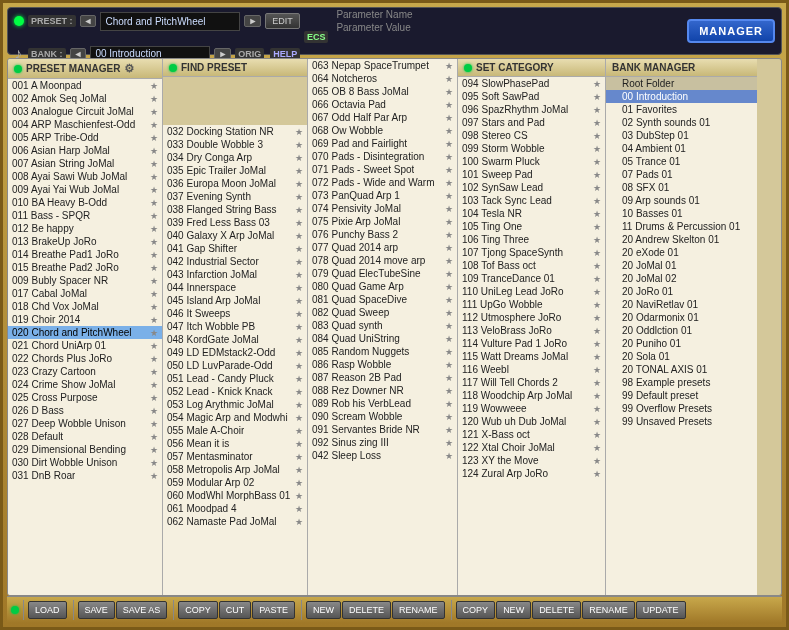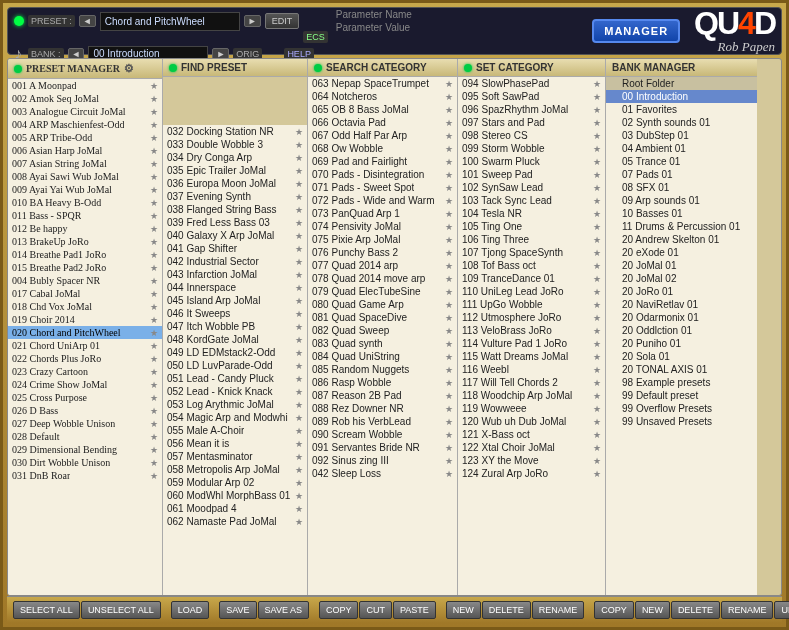--- a/index.html
+++ b/index.html
@@ -52,21 +52,21 @@
       width: 10px; height: 10px;
       border-radius: 50%;
       background: #00ff44;
       box-shadow: 0 0 4px #00ff44;
       flex-shrink: 0;
     }
 
     .label-tag {
       color: #aaa;
       font-size: 9px;
-      font-weight: normal;
+      font-weight: bold;
       background: #333;
       padding: 1px 3px;
       border-radius: 2px;
     }
 
     .nav-btn {
       background: #444;
       border: 1px solid #666;
       color: #ccc;
       font-size: 9px;
@@ -273,21 +273,21 @@
       box-shadow: 0 0 3px #00cc44;
     }
 
     .sep {
       width: 1px;
       height: 20px;
       background: #888;
       margin: 0 2px;
     }
 
-    .col-preset { width: 155px; font-family: Liberation Serif, serif; }
+    .col-preset { width: 155px; }
     .col-find { width: 145px; gap: 48px; }
     .col-search { width: 150px; }
     .col-set { width: 148px; }
     .col-bank { width: 151px; }
 
     .list-item-text {
       overflow: hidden;
       text-overflow: ellipsis;
     }
   </style>
@@ -315,30 +315,24 @@
           </div>
         </div>
       </div>
       <div class="top-row">
         <span style="font-size:16px;color:#aaa;margin-right:2px;">♪</span>
         <span class="label-tag">BANK :</span>
         <button class="nav-btn">◄</button>
         <div class="value-field" style="color:#ccddff;font-size:10px;padding:1px 4px;background:#111;border:1px solid #444;max-width:120px;">00 Introduction</div>
         <button class="nav-btn">►</button>
         <span class="label-tag" style="color:#aaa;">ORIG</span>
-        <span class="label-tag" style="color:#aaaaff;margin-left:18px;">HELP</span>
+        <span class="label-tag" style="color:#aaaaff;margin-left:2px;">HELP</span>
       </div>
     </div>
     <button class="manager-btn">MANAGER</button>
-    <div class="logo-area">
-      <div class="logo-quad">
-        <span>QU</span><span class="four">4</span><span>D</span>
-      </div>
-      <div class="logo-robpapen" style="font-family:cursive;font-size:13px;color:#ccc;">Rob Papen</div>
-    </div>
   </div>
 
   <div class="main-content">
     <div class="sections-row">
 
       <div class="section col-preset">
         <div class="section-header">
           <div class="section-led"></div>
           <span>PRESET MANAGER</span>
           <span class="gear-icon">⚙</span>
@@ -398,21 +392,21 @@
             </div>
             <div class="list-item">
               <span class="list-item-text">014 Breathe Pad1 JoRo</span>
               <span class="star-icon">★</span>
             </div>
             <div class="list-item">
               <span class="list-item-text">015 Breathe Pad2 JoRo</span>
               <span class="star-icon">★</span>
             </div>
             <div class="list-item">
-              <span class="list-item-text">004 Bubly Spacer NR</span>
+              <span class="list-item-text">009 Bubly Spacer NR</span>
               <span class="star-icon">★</span>
             </div>
             <div class="list-item">
               <span class="list-item-text">017 Cabal JoMal</span>
               <span class="star-icon">★</span>
             </div>
             <div class="list-item">
               <span class="list-item-text">018 Chd Vox JoMal</span>
               <span class="star-icon">★</span>
             </div>
@@ -598,24 +592,20 @@
               <span class="star-icon">★</span>
             </div>
             <div class="list-item">
               <span class="list-item-text">062 Namaste Pad JoMal</span>
               <span class="star-icon">★</span>
             </div>
           </div>
       </div>
 
       <div class="section col-search">
-        <div class="section-header">
-          <div class="section-led"></div>
-          <span>SEARCH CATEGORY</span>
-        </div>
         <div class="list-container" id="search-list">
             <div class="list-item">
               <span class="list-item-text">063 Nepap SpaceTrumpet</span>
               <span class="star-icon">★</span>
             </div>
             <div class="list-item">
               <span class="list-item-text">064 Notcheros</span>
               <span class="star-icon">★</span>
             </div>
             <div class="list-item">
@@ -903,24 +893,20 @@
             <div class="bank-item">99 Overflow Presets</div>
             <div class="bank-item">99 Unsaved Presets</div>
           </div>
       </div>
 
     </div>
   </div>
 
   <div class="bottom-bar">
     <div class="bottom-led"></div>
-    <div class="bottom-group">
-      <button class="bottom-btn">SELECT ALL</button>
-      <button class="bottom-btn">UNSELECT ALL</button>
-    </div>
     <div class="sep"></div>
     <div class="bottom-group">
       <button class="bottom-btn">LOAD</button>
     </div>
     <div class="sep"></div>
     <div class="bottom-group">
       <button class="bottom-btn">SAVE</button>
       <button class="bottom-btn">SAVE AS</button>
     </div>
     <div class="sep"></div>

